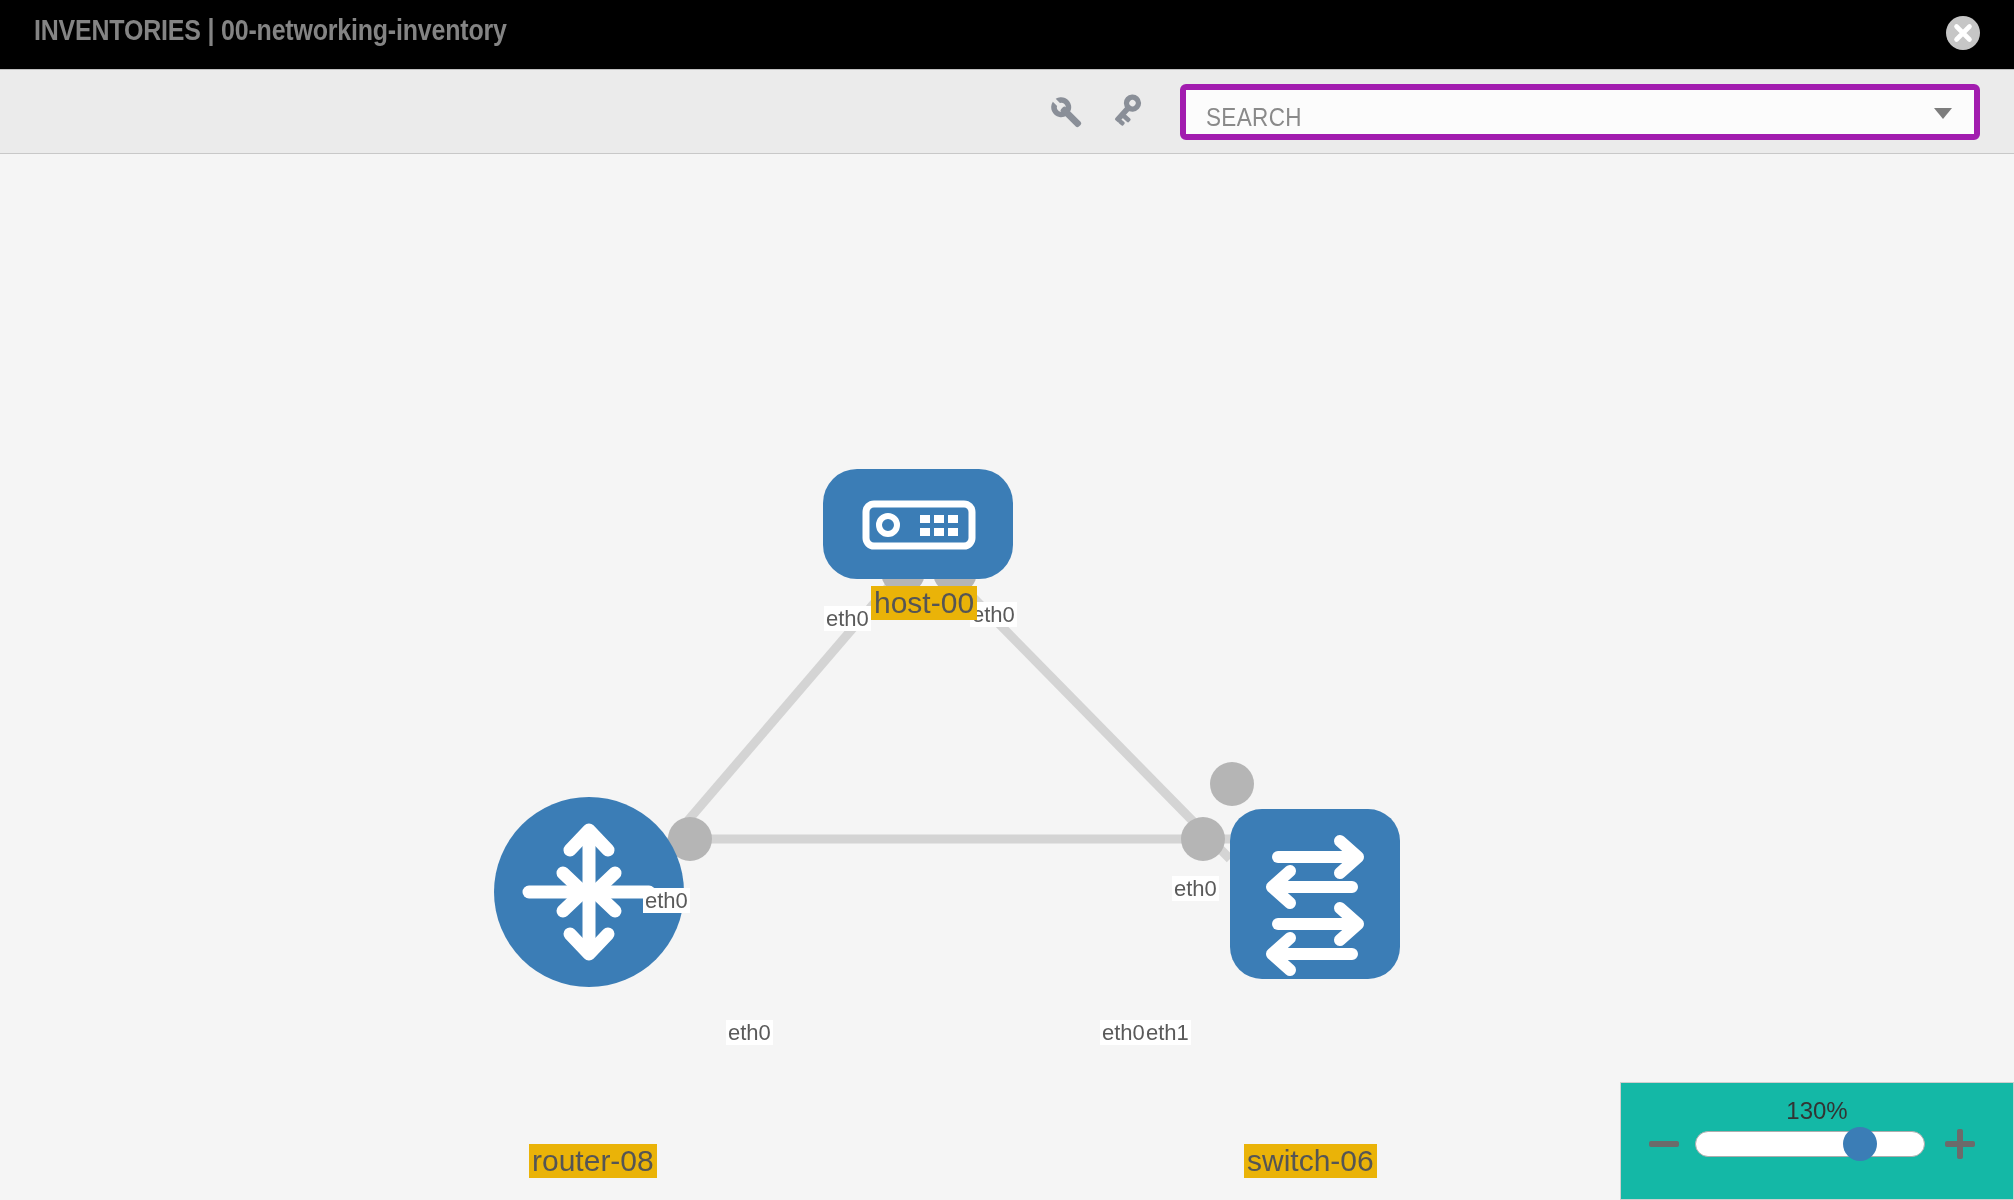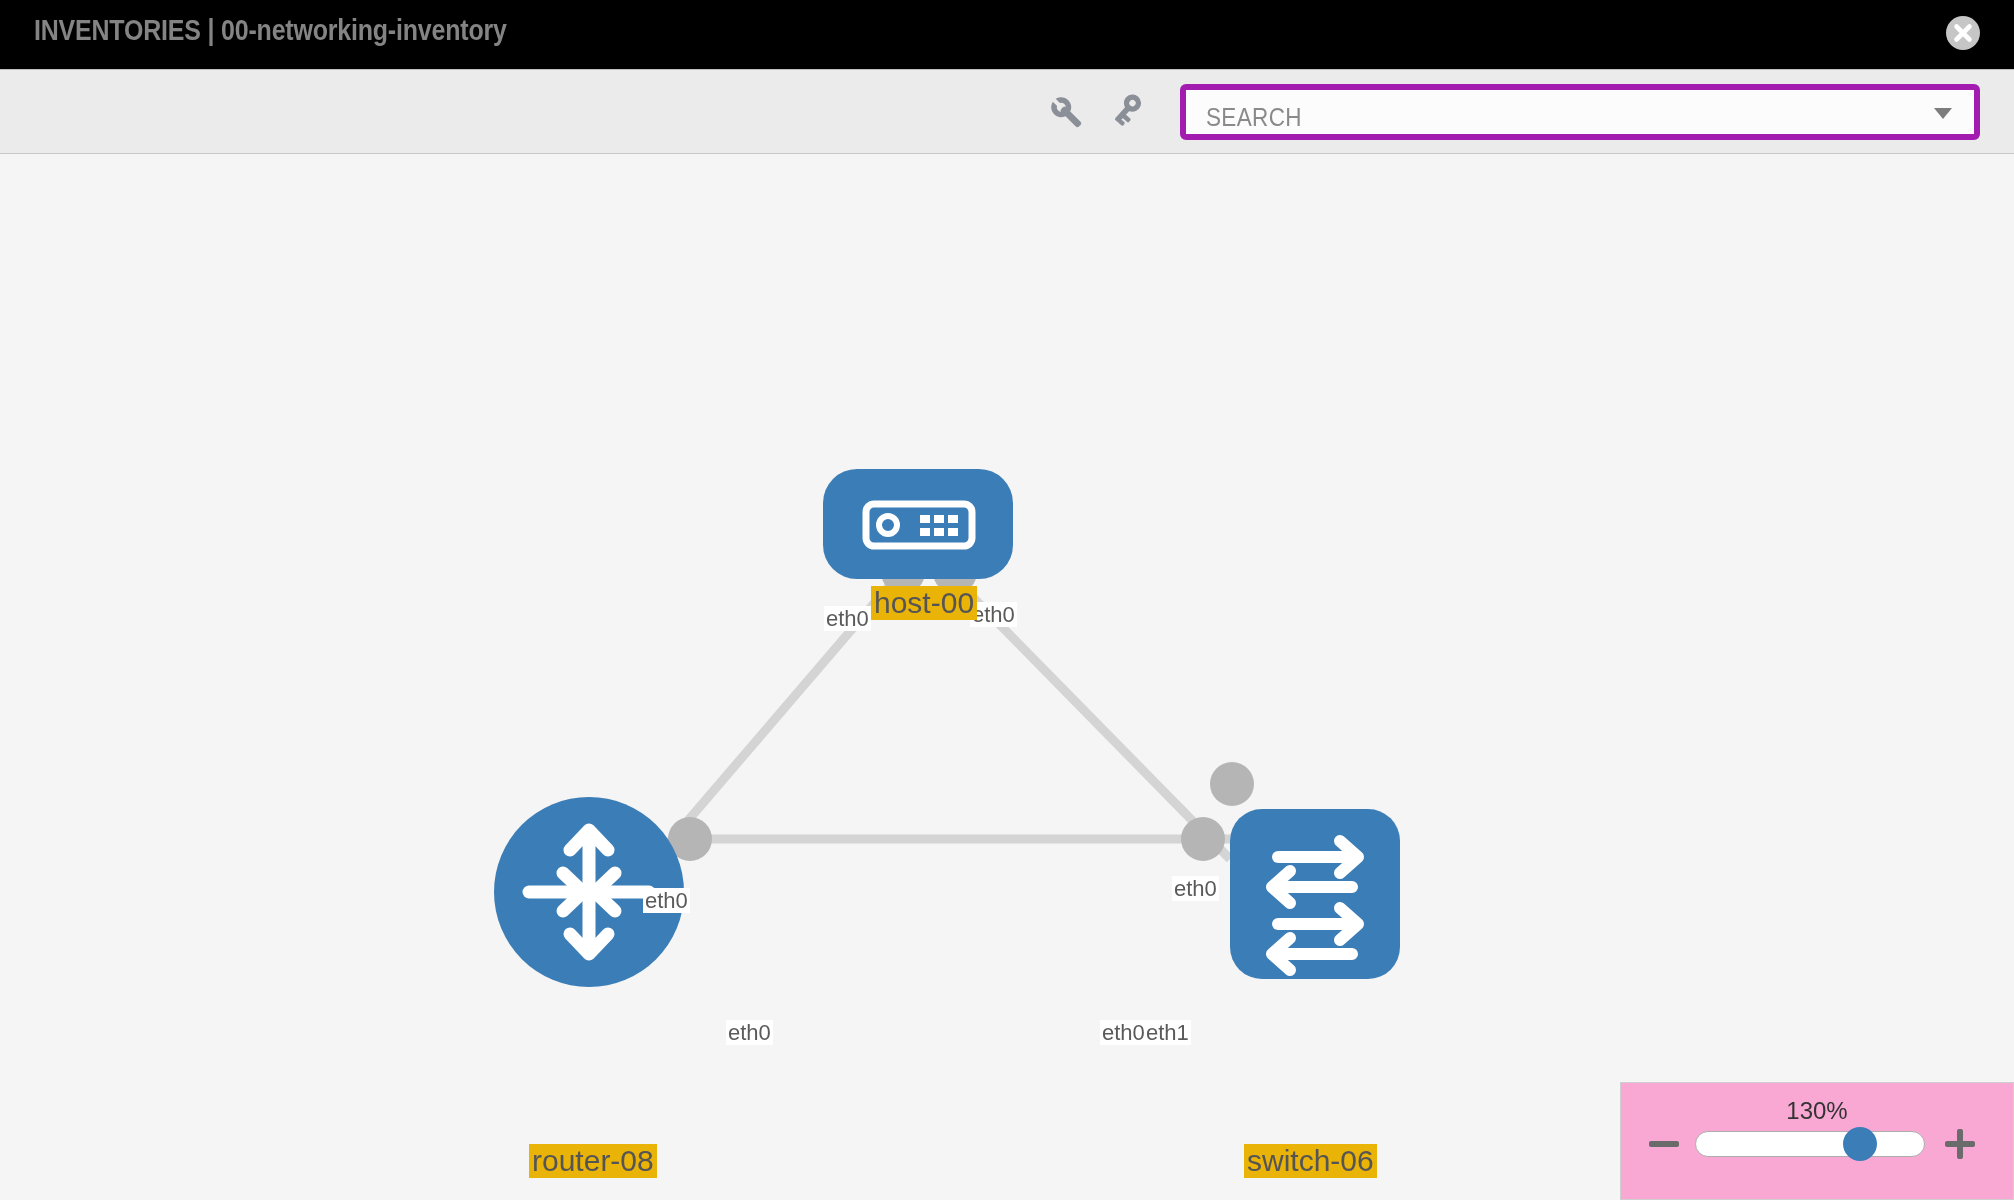--- a/index.html
+++ b/index.html
@@ -143,21 +143,21 @@
     white-space: nowrap;
     padding: 0 2px;
     line-height: 1.15;
   }
 
   
   .zoom-panel {
     position: absolute;
     left: 1620px; top: 1082px;
     width: 394px; height: 118px;
-    background: #f9a8d4;
+    background: #14b8a6;
     border: 1px solid #cfcfcf;
     box-sizing: border-box;
   }
   .zoom-value {
     position: absolute;
     left: 0; right: 0; top: 14px;
     text-align: center;
     font-size: 24px;
     color: #333333;
   }

